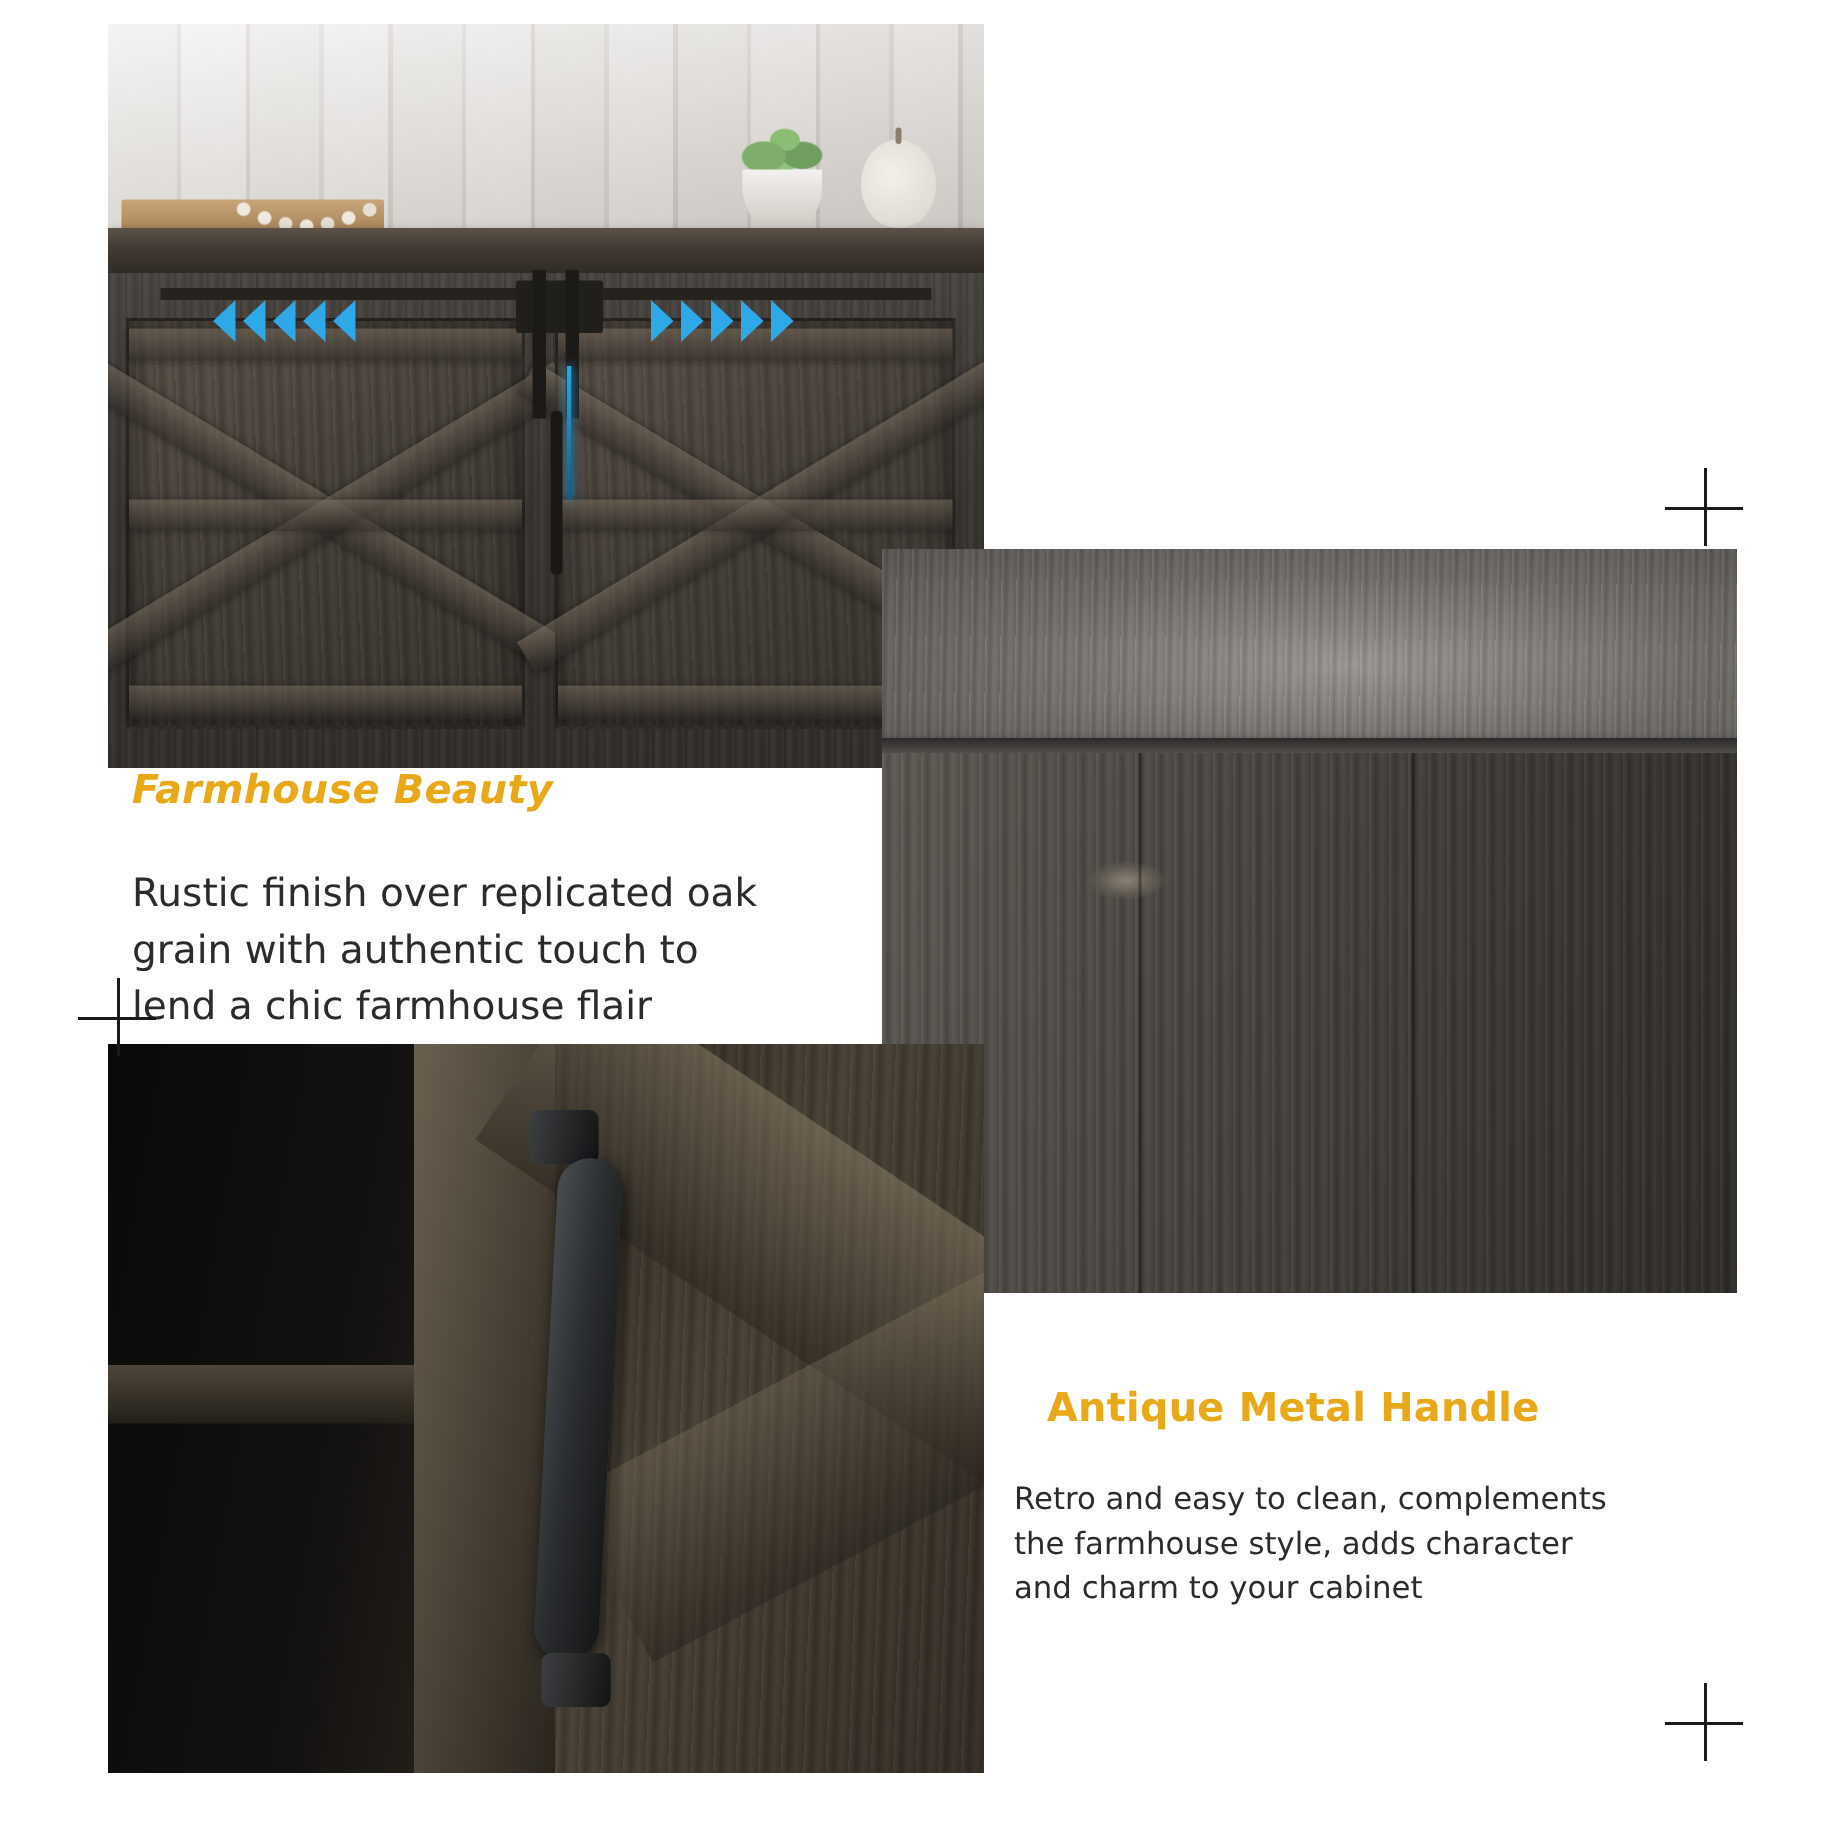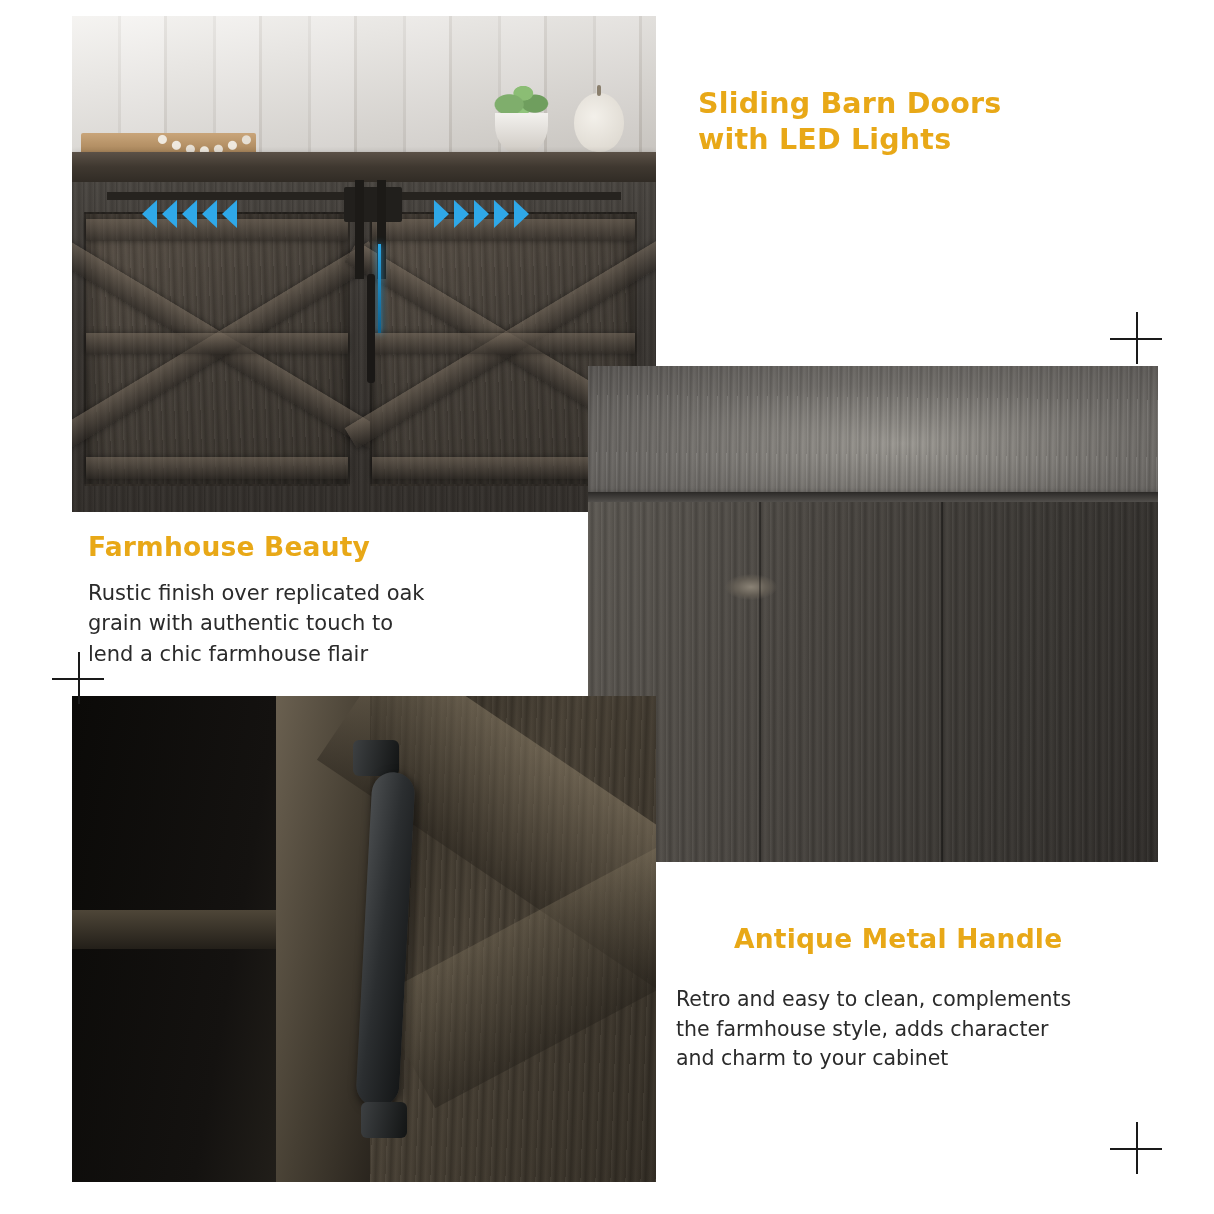--- a/index.html
+++ b/index.html
@@ -279,24 +279,24 @@
     background: linear-gradient(100deg,#3d4042,#121414);
     border-radius: 6px;
   }
   .hd-foot.top { top: 0; }
   .hd-foot.bot { bottom: 0; left: 18%; }
 
   
   #title-barn { left: 698px; top: 86px; font-size: 28.5px; }
   #body-barn  { left: 698px; top: 185px; font-size: 20.5px; }
 
-  #title-farmhouse { left: 88px; top: 530px; font-size: 26.5px; }
-  #body-farmhouse  { left: 88px; top: 578px; font-size: 21px; }
-
-  #title-handle { left: 698px; top: 922px; font-size: 26.5px; margin-left: 36px; }
+  #title-farmhouse { left: 88px; top: 510px; font-size: 26.5px; font-style: italic; }
+  #body-farmhouse  { left: 88px; top: 578px; font-size: 26px; }
+
+  #title-handle { left: 698px; top: 922px; font-size: 26.5px; }
   #body-handle  { left: 676px; top: 985px; font-size: 20.5px; }
 </style>
 </head>
 <body>
 
 <div class="canvas">
 
   <div class="photo" id="photo-barn-doors">
     <div class="bd-wall">
       <div class="bd-wall-shade"></div>
@@ -372,22 +372,20 @@
     <div class="hd-door-edge"></div>
     <div class="hd-diag"></div>
     <div class="hd-diag2"></div>
     <div class="hd-handle">
       <div class="hd-foot top"></div>
       <div class="hd-bar"></div>
       <div class="hd-foot bot"></div>
     </div>
   </div>
 
-  <div class="feature-title" id="title-barn">Sliding Barn Doors
-with LED Lights</div>
 
   <div class="feature-title" id="title-farmhouse">Farmhouse Beauty</div>
   <div class="feature-body" id="body-farmhouse">Rustic finish over replicated oak
 grain with authentic touch to
 lend a chic farmhouse flair</div>
 
   <div class="feature-title" id="title-handle">Antique Metal Handle</div>
   <div class="feature-body" id="body-handle">Retro and easy to clean, complements
 the farmhouse style, adds character
 and charm to your cabinet</div>

